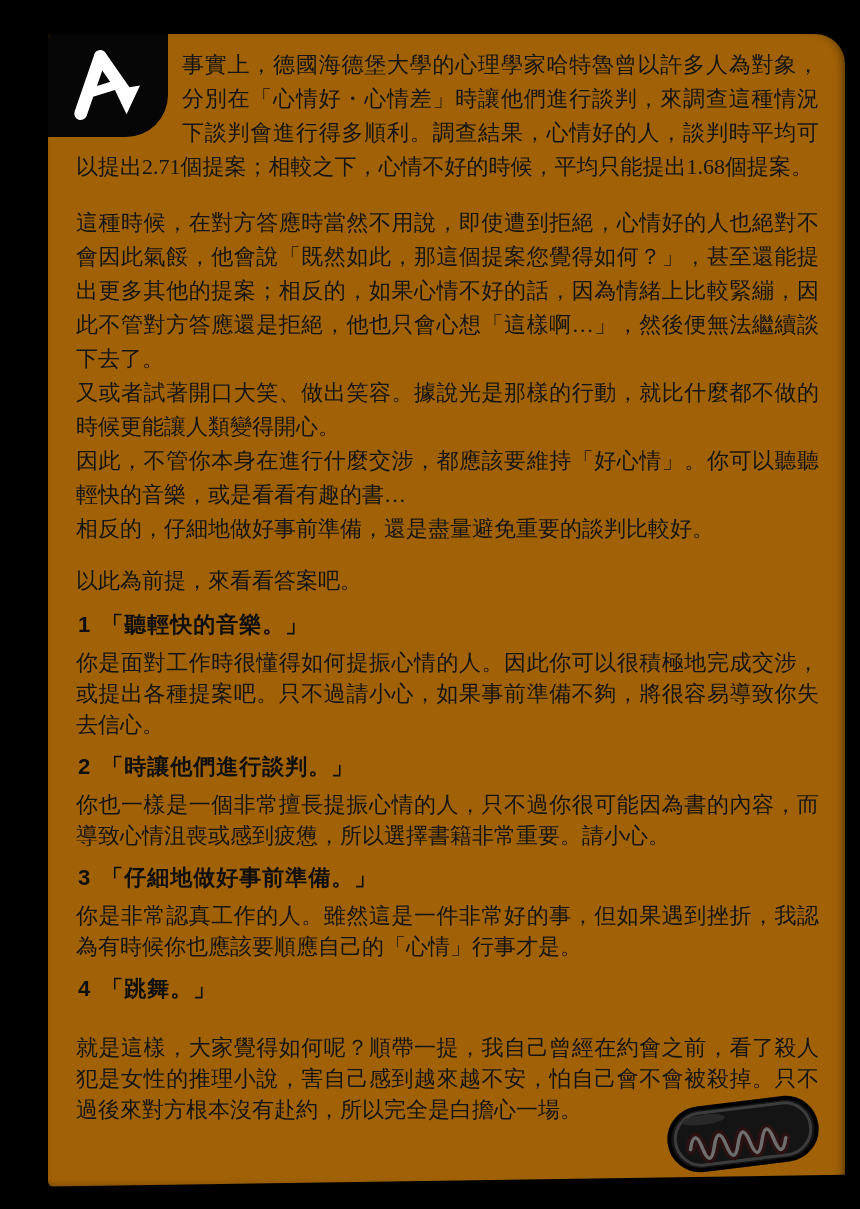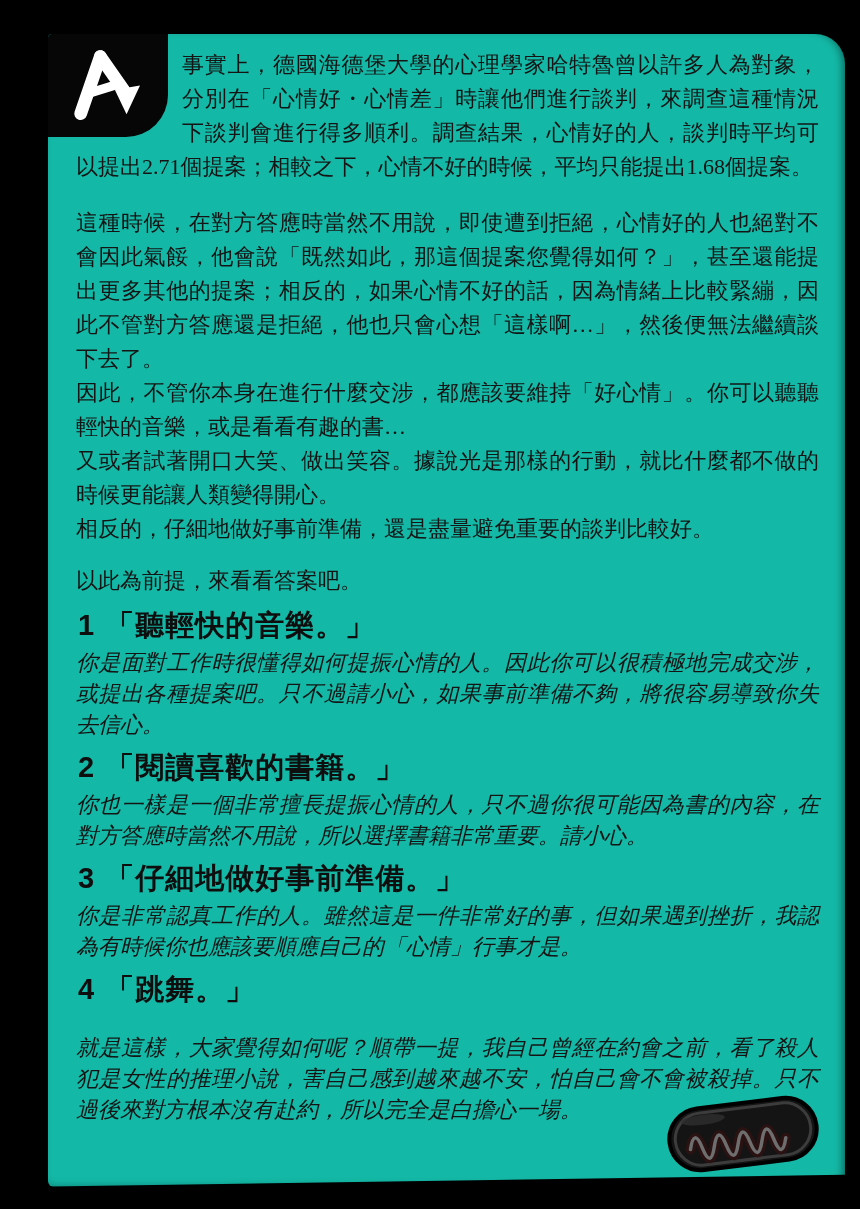--- a/index.html
+++ b/index.html
@@ -7,21 +7,21 @@
     width:860px;height:1209px;
     background:#000;
     position:relative;
     overflow:hidden;
     font-family:"Liberation Serif","DejaVu Serif",serif;
   }
   .page{
     position:absolute;left:48px;top:34px;
     width:797px;height:1153px;
     box-sizing:border-box;
-    background:#14b8a6;
+    background:#a16207;
     border-radius:4px 30px 10px 6px;
     padding:14px 26px 0 28px;
     overflow:hidden;
     box-shadow:inset -7px 0 9px -5px rgba(0,0,0,.45), inset 0 -6px 8px -5px rgba(0,0,0,.25);
     color:#141414;
   }
   .badge{
     float:left;
     width:120px;height:103px;
     margin:-14px 14px 6px -28px;
@@ -33,31 +33,30 @@
   p.body{
     font-size:22px;line-height:34px;
     text-align:justify;
     margin:0;
   }
   .gap-lg{height:22px;}
   .gap-md{height:18px;}
   h2.ans{
     font-family:"Liberation Sans","DejaVu Sans",sans-serif;
     font-weight:900;
-    font-size:29px;line-height:38px;
+    font-size:22px;line-height:38px;
     margin:8px 0 3px 2px;
     letter-spacing:1px;
     color:#0e0e0e;
   }
   h2.ans .num{margin-right:10px;}
   p.ansbody{
     font-size:22px;line-height:31px;
     text-align:justify;
     margin:0 0 2px 0;
-    font-style:italic;
   }
   .prewrap{white-space:pre-wrap;}
   .outro{margin-top:24px;}
   .mito{
     position:absolute;
     right:22px;bottom:10px;
     transform:rotate(-7deg);
   }
   .bottom-bar{
     position:absolute;
@@ -79,36 +78,36 @@
       <path d="M22 51 L52 45" stroke="#ffffff" stroke-width="10" fill="none" stroke-linecap="round"></path>
       <polygon points="52,50 80,48 62,78" fill="#ffffff"></polygon>
     </svg>
   </div>
 
   <p class="body">事實上，德國海德堡大學的心理學家哈特魯曾以許多人為對象，分別在「心情好・心情差」時讓他們進行談判，來調查這種情況下談判會進行得多順利。調查結果，心情好的人，談判時平均可以提出2.71個提案；相較之下，心情不好的時候，平均只能提出1.68個提案。</p>
 
   <div class="gap-lg"></div>
 
   <p class="body">這種時候，在對方答應時當然不用說，即使遭到拒絕，心情好的人也絕對不會因此氣餒，他會說「既然如此，那這個提案您覺得如何？」，甚至還能提出更多其他的提案；相反的，如果心情不好的話，因為情緒上比較緊繃，因此不管對方答應還是拒絕，他也只會心想「這樣啊…」，然後便無法繼續談下去了。</p>
+  <p class="body">又或者試著開口大笑、做出笑容。據說光是那樣的行動，就比什麼都不做的時候更能讓人類變得開心。</p>
   <p class="body">因此，不管你本身在進行什麼交涉，都應該要維持「好心情」。你可以聽聽輕快的音樂，或是看看有趣的書…</p>
-  <p class="body">又或者試著開口大笑、做出笑容。據說光是那樣的行動，就比什麼都不做的時候更能讓人類變得開心。</p>
   <p class="body">相反的，仔細地做好事前準備，還是盡量避免重要的談判比較好。</p>
 
   <div class="gap-md"></div>
 
   <p class="body">以此為前提，來看看答案吧。</p>
 
   <section>
     <h2 class="ans"><span class="num">1</span><span>「聽輕快的音樂。」</span></h2>
     <p class="ansbody">你是面對工作時很懂得如何提振心情的人。因此你可以很積極地完成交涉，或提出各種提案吧。只不過請小心，如果事前準備不夠，將很容易導致你失去信心。</p>
   </section>
 
   <section>
-    <h2 class="ans"><span class="num">2</span><span>「閱讀喜歡的書籍。」</span></h2>
-    <p class="ansbody">你也一樣是一個非常擅長提振心情的人，只不過你很可能因為書的內容，在對方答應時當然不用說，所以選擇書籍非常重要。請小心。</p>
+    <h2 class="ans"><span class="num">2</span><span>「時讓他們進行談判。」</span></h2>
+    <p class="ansbody">你也一樣是一個非常擅長提振心情的人，只不過你很可能因為書的內容，而導致心情沮喪或感到疲憊，所以選擇書籍非常重要。請小心。</p>
   </section>
 
   <section>
     <h2 class="ans"><span class="num">3</span><span>「仔細地做好事前準備。」</span></h2>
     <p class="ansbody">你是非常認真工作的人。雖然這是一件非常好的事，但如果遇到挫折，我認為有時候你也應該要順應自己的「心情」行事才是。</p>
   </section>
 
   <section>
     <h2 class="ans"><span class="num">4</span><span>「跳舞。」</span></h2>
   </section>

